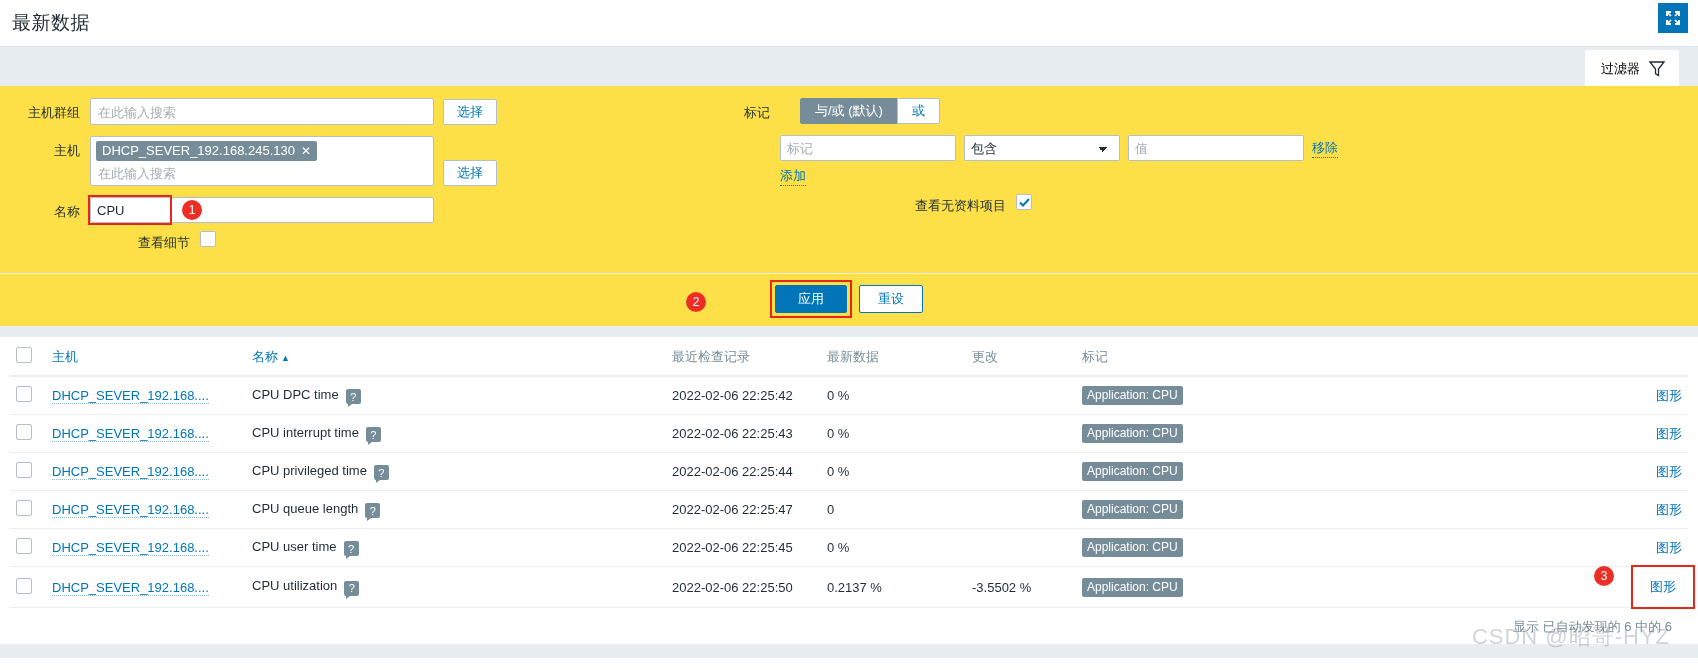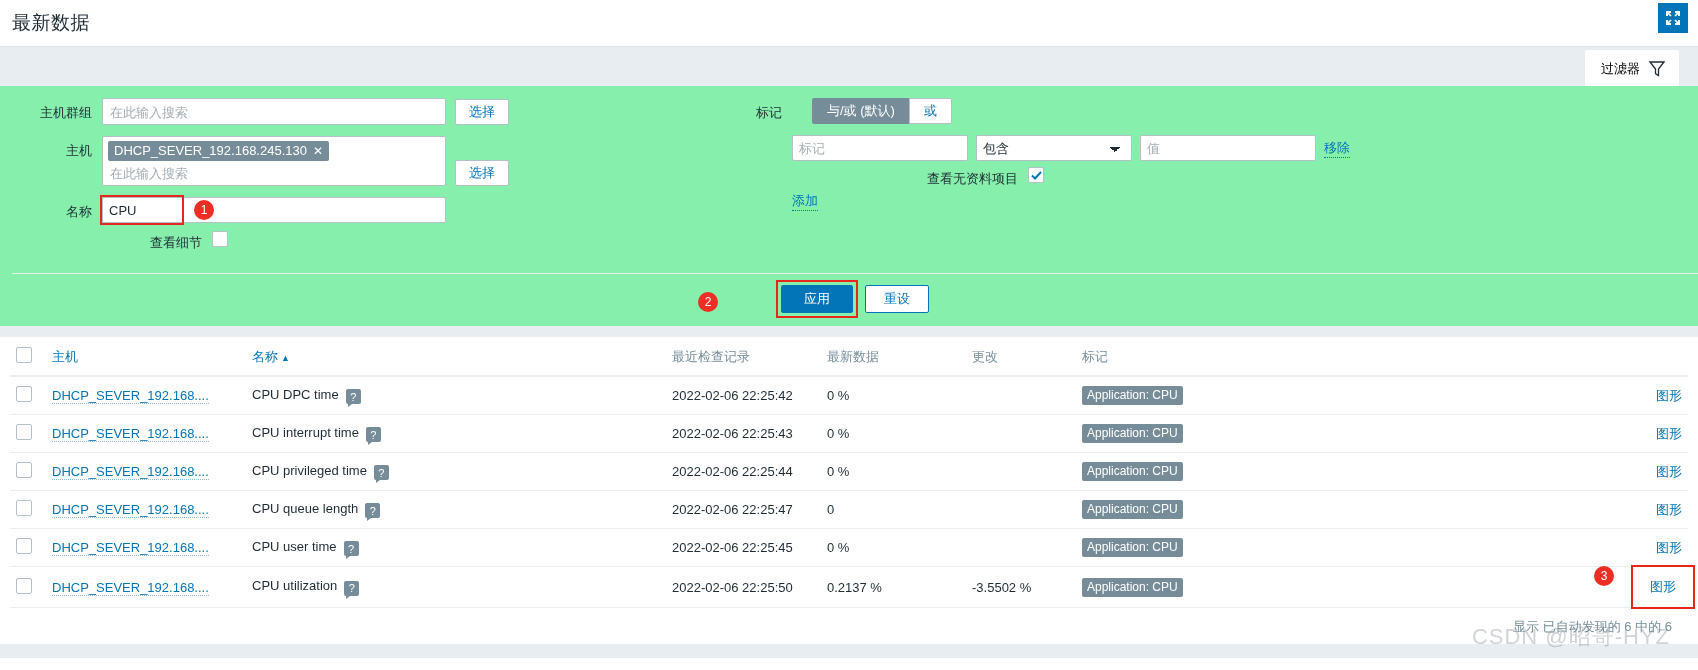--- a/index.html
+++ b/index.html
@@ -54,23 +54,23 @@
     font-size: 13px;
     color: #000000;
     cursor: pointer;
     border-top-left-radius: 2px;
     border-top-right-radius: 2px;
   }
   .filter-tab .funnel { display:block; }
 
   
   .filter-panel {
-    background: #86efac;
+    background: #fde047;
     border-bottom: 1px solid #ebeef0;
-    padding: 12px 0 0 12px;
+    padding: 12px 0 0 0;
     position: relative;
   }
   .filter-cols {
     display: flex;
     padding: 0 0 6px 0;
   }
   .col-left { width: 700px; flex: 0 0 700px; }
   .col-right { flex: 1 1 auto; padding-left: 24px;}
 
   .frow {
@@ -441,35 +441,35 @@
         <div class="ctrl" style="gap:8px; align-items:center;">
           <input class="txt" style="width: 176px;" type="text" placeholder="标记">
           <select class="sel-ctrl">
             <option>包含</option>
           </select>
           <input class="txt" style="width: 176px;" type="text" placeholder="值">
           <span class="lnk">移除</span>
         </div>
       </div>
 
+      <div class="frow" style="margin-bottom:8px;">
+        <div class="flabel" style="width:56px;flex:0 0 56px;"></div>
+        <div class="ctrl">
+          <span class="lnk">添加</span>
+        </div>
+      </div>
+
       <div class="frow" style="margin-bottom:4px;">
         <div class="flabel" style="width:292px;flex:0 0 292px;padding-top:3px;">查看无资料项目</div>
         <div class="ctrl">
           <span class="chk on">
             <svg class="tick" width="11" height="9" viewBox="0 0 11 9">
               <path d="M1 4.5 L4 7.5 L10 1" fill="none" stroke="#0275b8" stroke-width="2"></path>
             </svg>
           </span>
-        </div>
-      </div>
-
-      <div class="frow" style="margin-bottom:8px;">
-        <div class="flabel" style="width:56px;flex:0 0 56px;"></div>
-        <div class="ctrl">
-          <span class="lnk">添加</span>
         </div>
       </div>
 
     </div>
   </div>
 
   <div class="filter-actions">
     <div class="badge" style="left:686px; top:18px;">2</div>
     <div style="position:relative;">
       <button class="btn-primary">应用</button>

